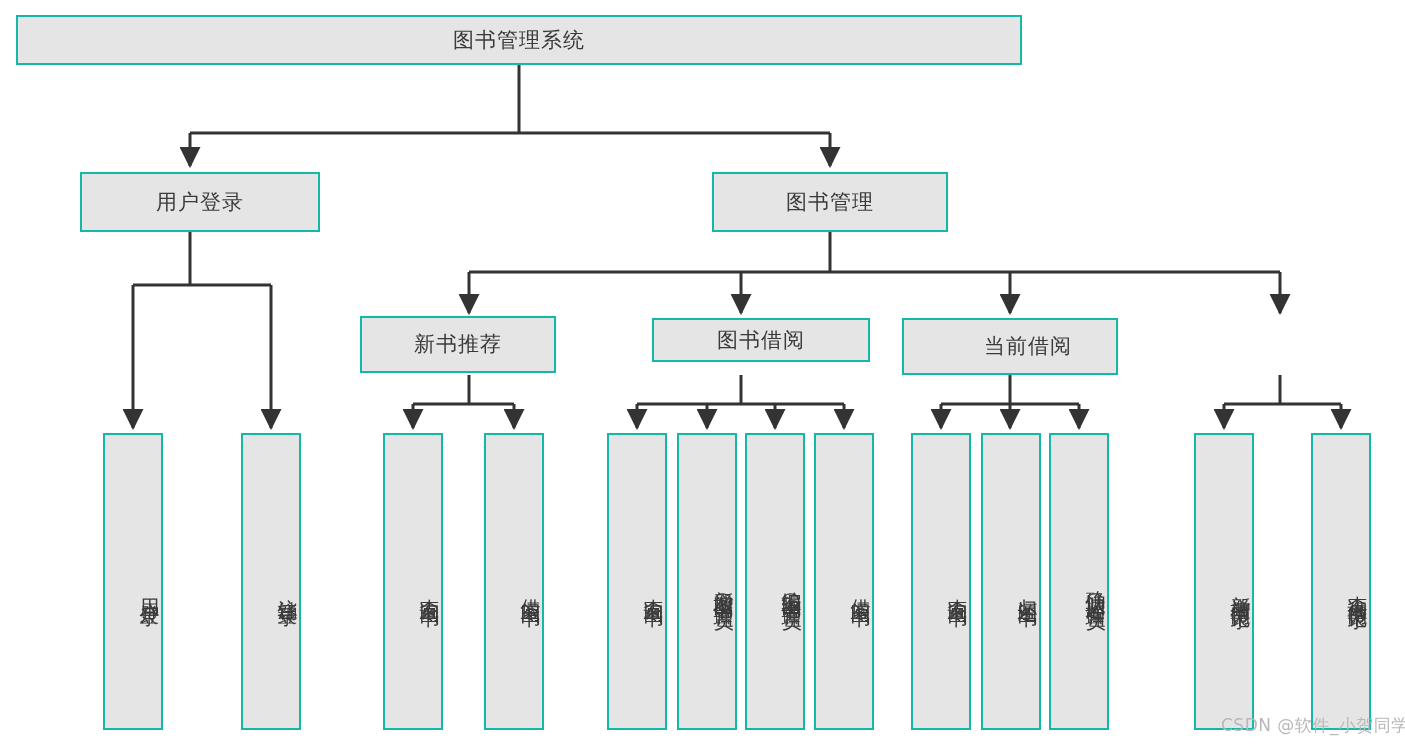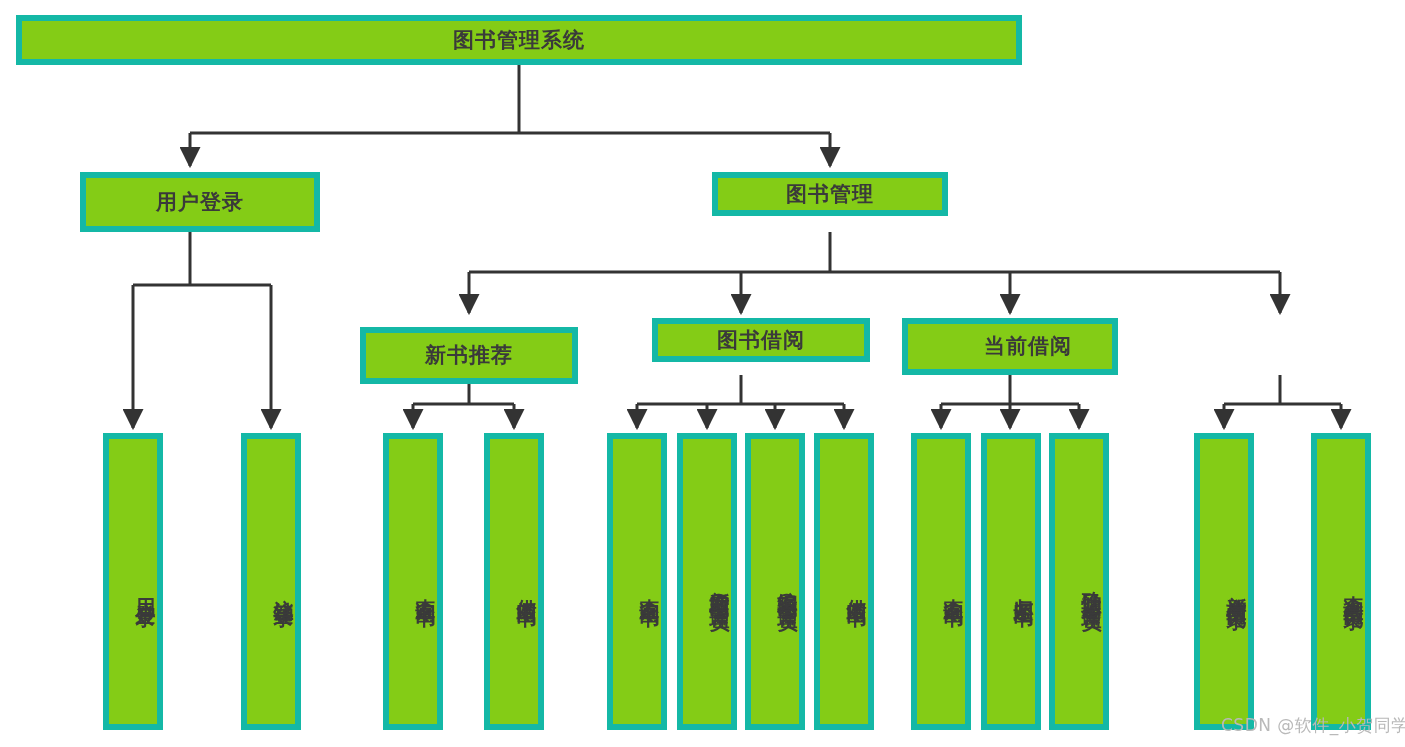--- a/index.html
+++ b/index.html
@@ -22,29 +22,28 @@
     position: absolute;
     left: 0;
     top: 0;
     width: 1405px;
     height: 747px;
     pointer-events: none;
   }
   .node {
     position: absolute;
     box-sizing: border-box;
-    border: 6px solid #14b8a6;
-    background: #84cc16;
+    border: 2px solid #14b8a6;
+    background: #e5e5e5;
     color: #3a3a3a;
     display: flex;
     align-items: center;
     justify-content: center;
     text-align: center;
     line-height: 1.18;
-    font-weight: bold;
   }
   .node.horiz {
     font-size: 21px;
     letter-spacing: 1px;
   }
   .node.vert {
     writing-mode: vertical-rl;
     text-orientation: upright;
     font-size: 20px;
     letter-spacing: 3px;
@@ -121,25 +120,25 @@
   </svg>
 
   <div class="node horiz" style="left:16px; top:15px; width:1006px; height:50px;">
     <span class="node-label">图书管理系统</span>
   </div>
 
   <div class="node horiz" style="left:80px; top:172px; width:240px; height:60px;">
     <span class="node-label">用户登录</span>
   </div>
 
-  <div class="node horiz" style="left:712px; top:172px; width:236px; height:44px;">
+  <div class="node horiz" style="left:712px; top:172px; width:236px; height:60px;">
     <span class="node-label">图书管理</span>
   </div>
 
-  <div class="node horiz" style="left:360px; top:327px; width:218px; height:57px;">
+  <div class="node horiz" style="left:360px; top:316px; width:196px; height:57px;">
     <span class="node-label">新书推荐</span>
   </div>
 
   <div class="node horiz" style="left:652px; top:318px; width:218px; height:44px;">
     <span class="node-label">图书借阅</span>
   </div>
 
   <div class="node horiz" style="left:902px; top:318px; width:216px; height:57px;padding-left:36px;">
     <span class="node-label">当前借阅</span>
   </div>

